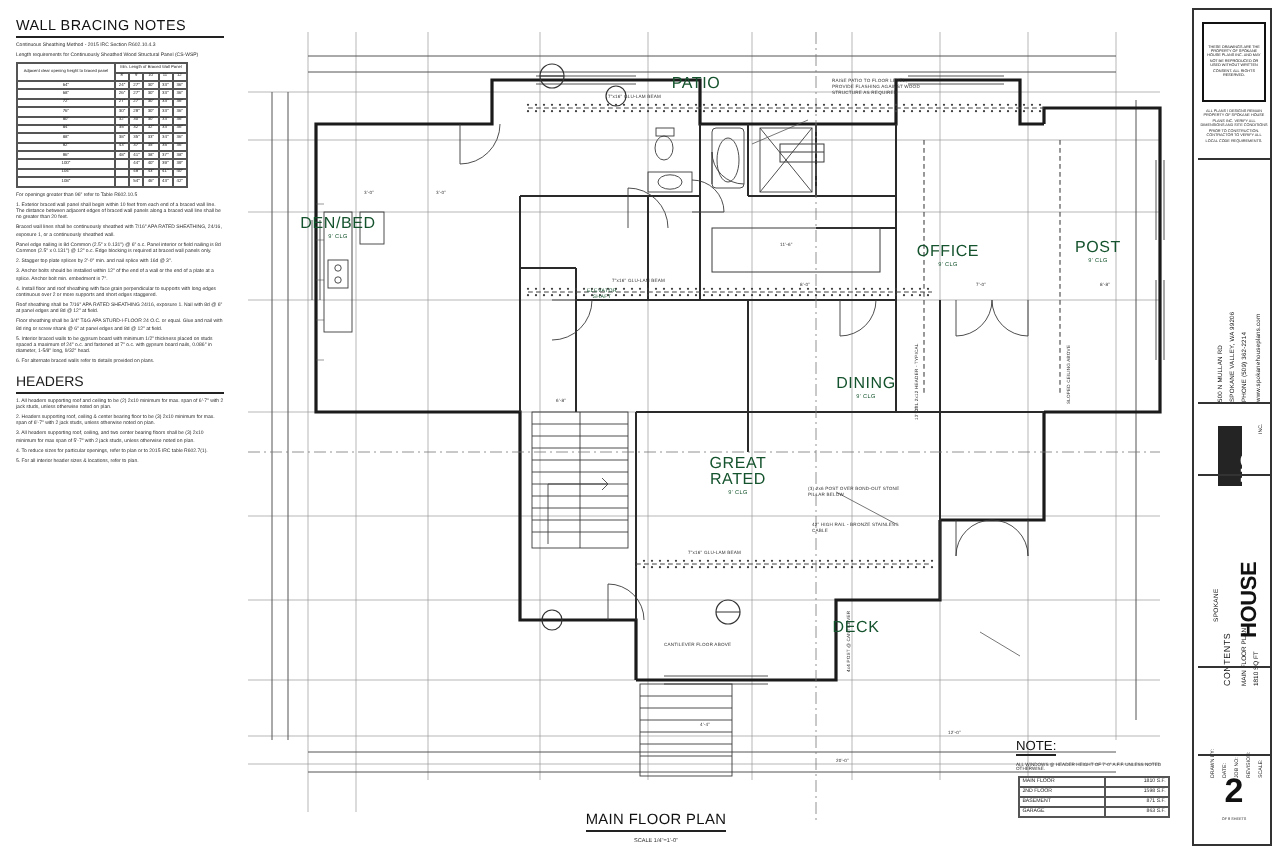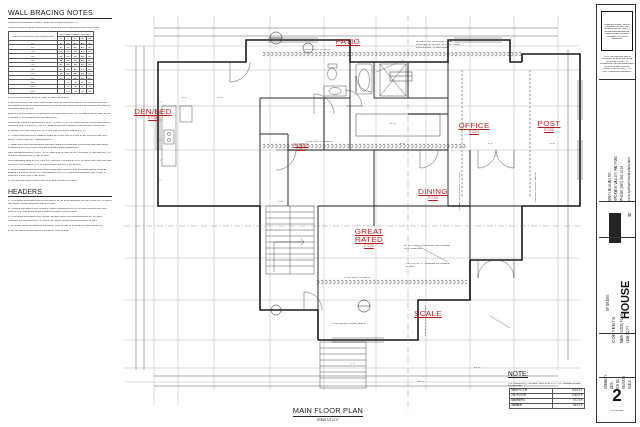--- a/index.html
+++ b/index.html
@@ -70,24 +70,23 @@
     position: absolute;
     left: 118px; top: 10px;
     width: 468px; height: 408px;
   }
   .plan svg { display: block; }
 
   
   .room {
     position: absolute;
     text-align: center;
-    color: #b91c1c;
+    color: #14532d;
     line-height: 1.05;
     pointer-events: none;
-    text-decoration: underline;
   }
   .room .nm { font-size: 8px; letter-spacing: .3px; }
   .room .clg { font-size: 2.8px; letter-spacing: .2px; margin-top: .5px; }
 
   .tinylabel {
     position: absolute;
     font-size: 2.3px;
     color: #333;
     line-height: 1.25;
     letter-spacing: .1px;
@@ -829,21 +828,21 @@
         </g>
 
         <g stroke="#555" stroke-width="0.4">
           <line x1="258" y1="62" x2="286" y2="50"></line>
           <line x1="300" y1="236" x2="330" y2="252"></line>
           <line x1="372" y1="306" x2="392" y2="318"></line>
         </g>
       </g>
     </svg>
 
-    <div class="room" style="left:0; top:98px; width:70px;">
+    <div class="room" style="left:16px; top:98px; width:70px;">
       <div class="nm">DEN/BED</div>
       <div class="clg">9' CLG</div>
     </div>
 
     <div class="room" style="left:200px; top:28px; width:60px;">
       <div class="nm">PATIO</div>
     </div>
 
     <div class="room" style="left:324px; top:112px; width:64px;">
       <div class="nm">OFFICE</div>
@@ -860,21 +859,21 @@
       <div class="nm">RATED</div>
       <div class="clg">9' CLG</div>
     </div>
 
     <div class="room" style="left:281px; top:178px; width:68px;">
       <div class="nm">DINING</div>
       <div class="clg">9' CLG</div>
     </div>
 
     <div class="room" style="left:280px; top:300px; width:60px;">
-      <div class="nm">SCALE</div>
+      <div class="nm">DECK</div>
     </div>
 
     <div class="room" style="left:162px; top:134px; width:42px;">
       <div class="clg" style="font-size:2.6px">ELEVATOR</div>
       <div class="clg" style="font-size:2.6px">SHAFT</div>
     </div>
 
     <div class="tinylabel wrap" style="left:298px; top:30px; width:48px;">RAISE PATIO TO FLOOR LEVEL, PROVIDE FLASHING AGAINST WOOD STRUCTURE AS REQUIRED</div>
 
     <div class="tinylabel" style="left:186px; top:38px;">7"x16" GLU-LAM BEAM</div>

